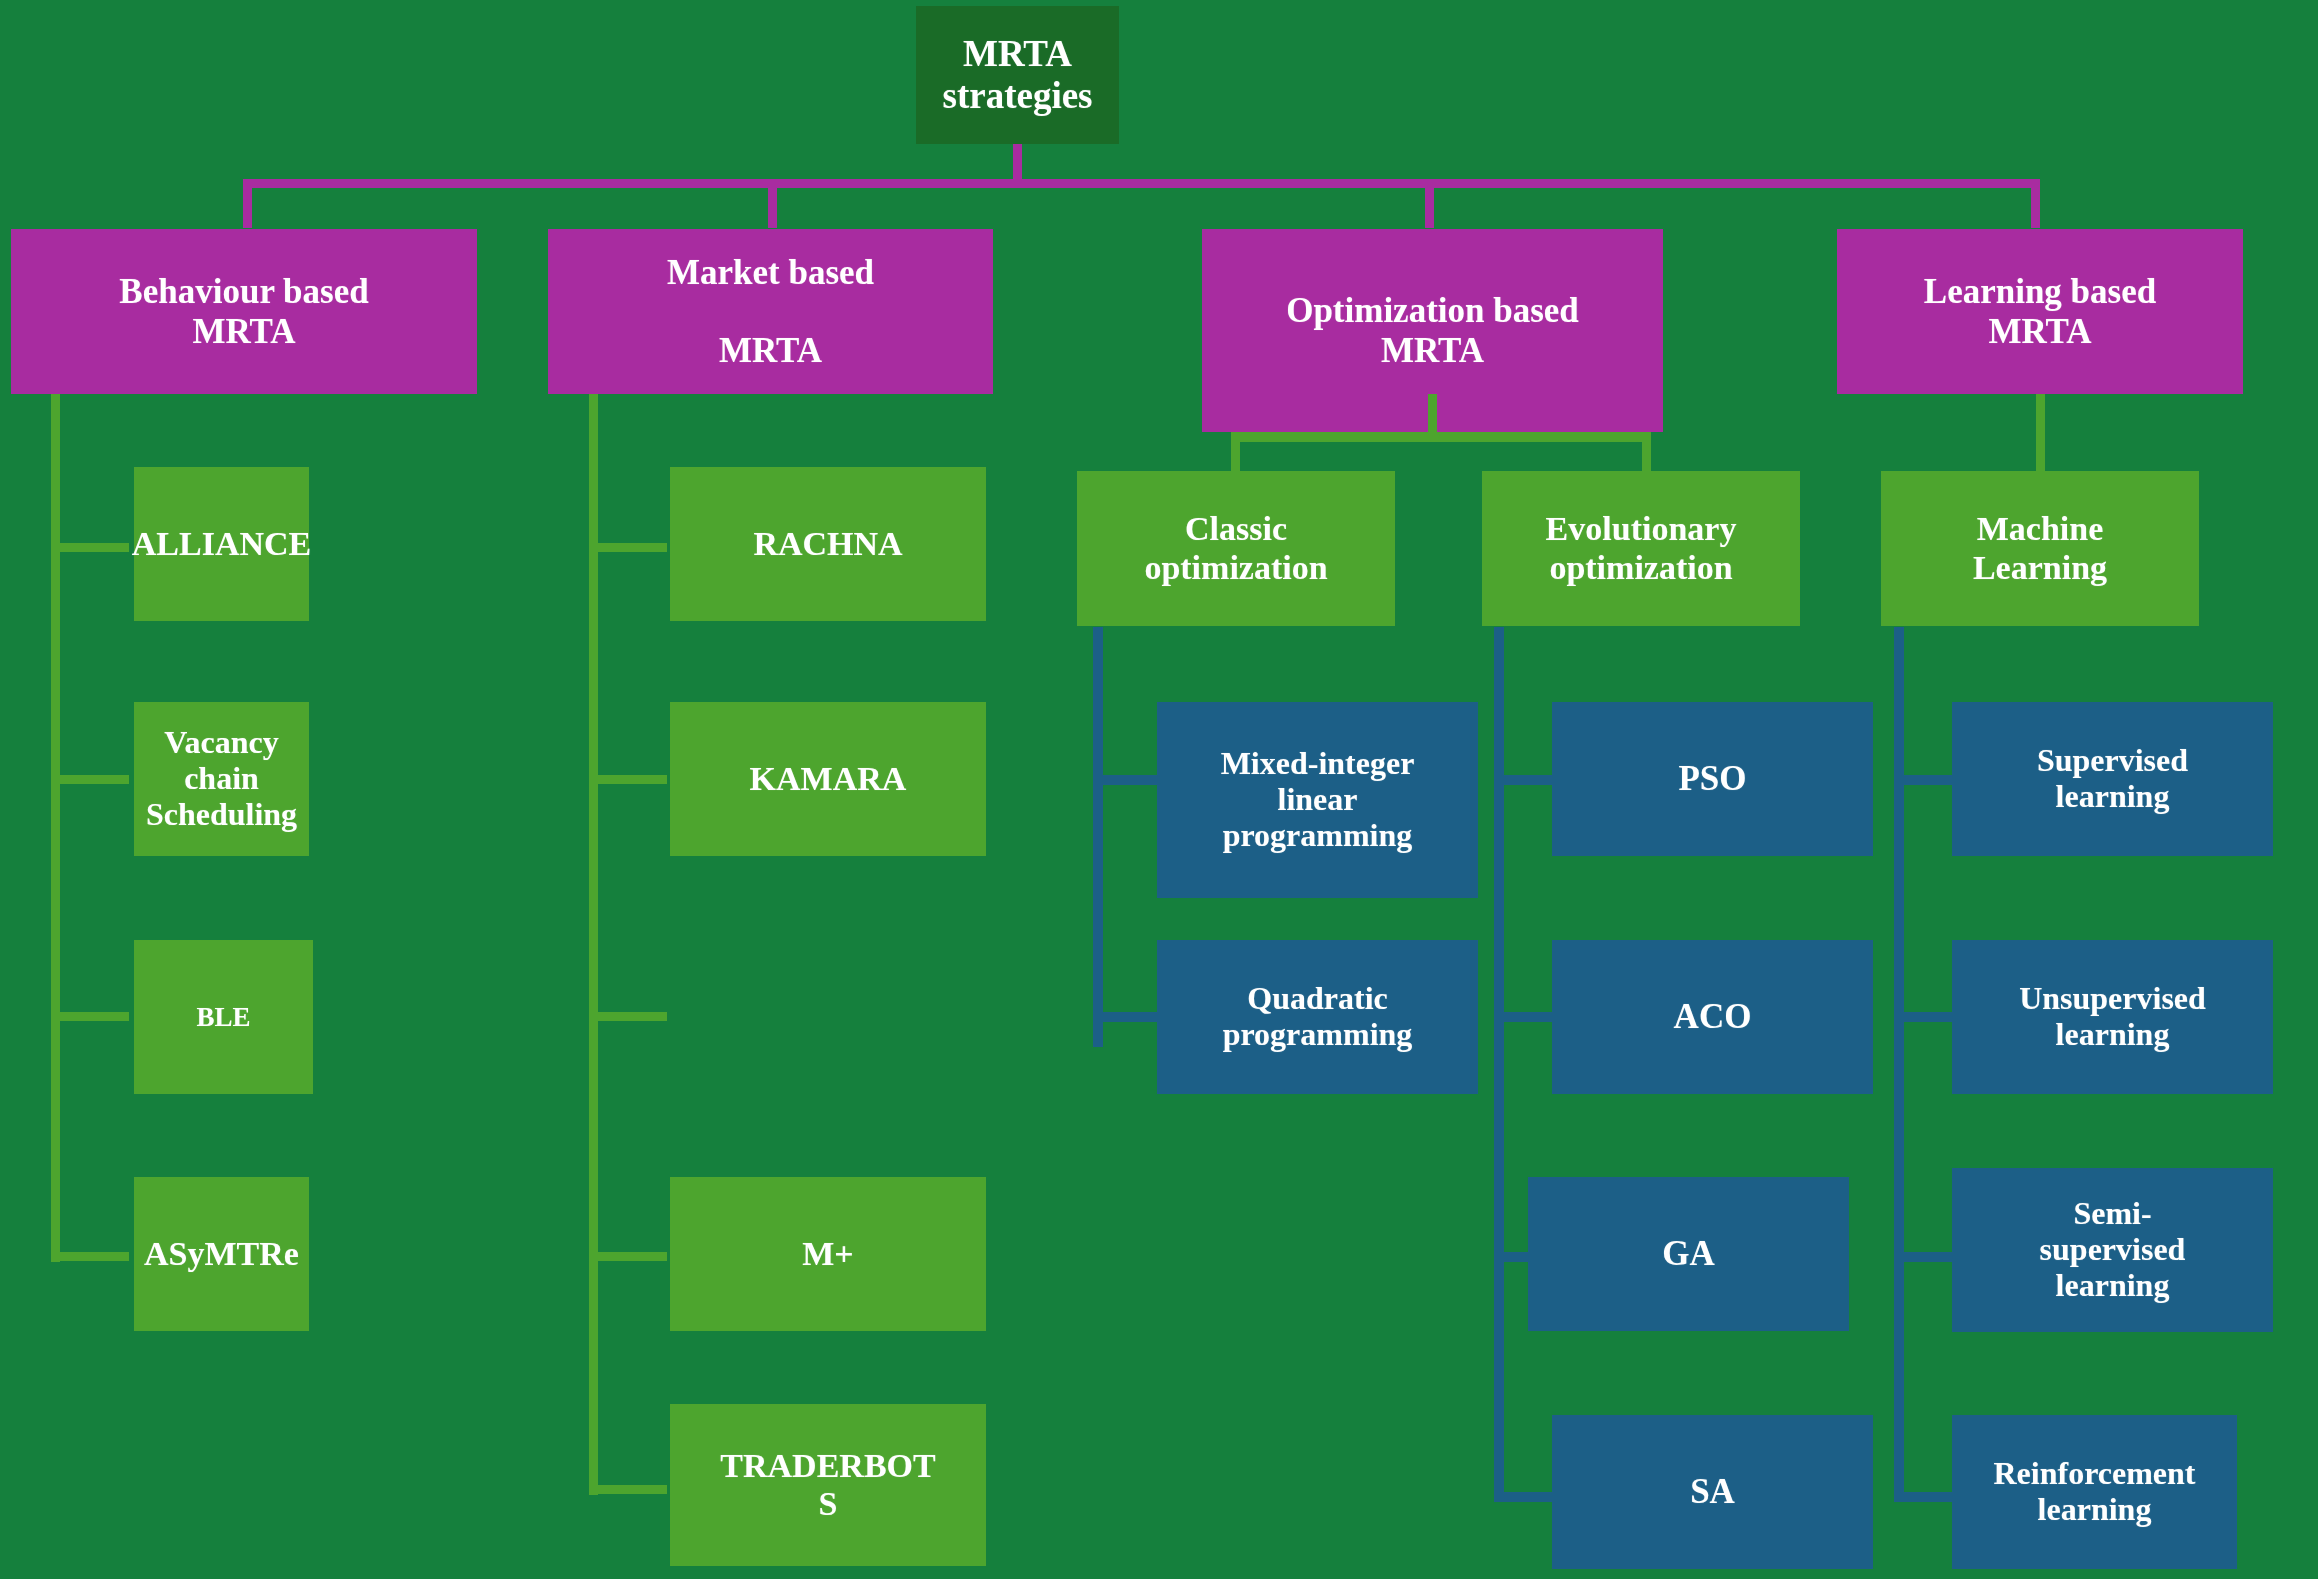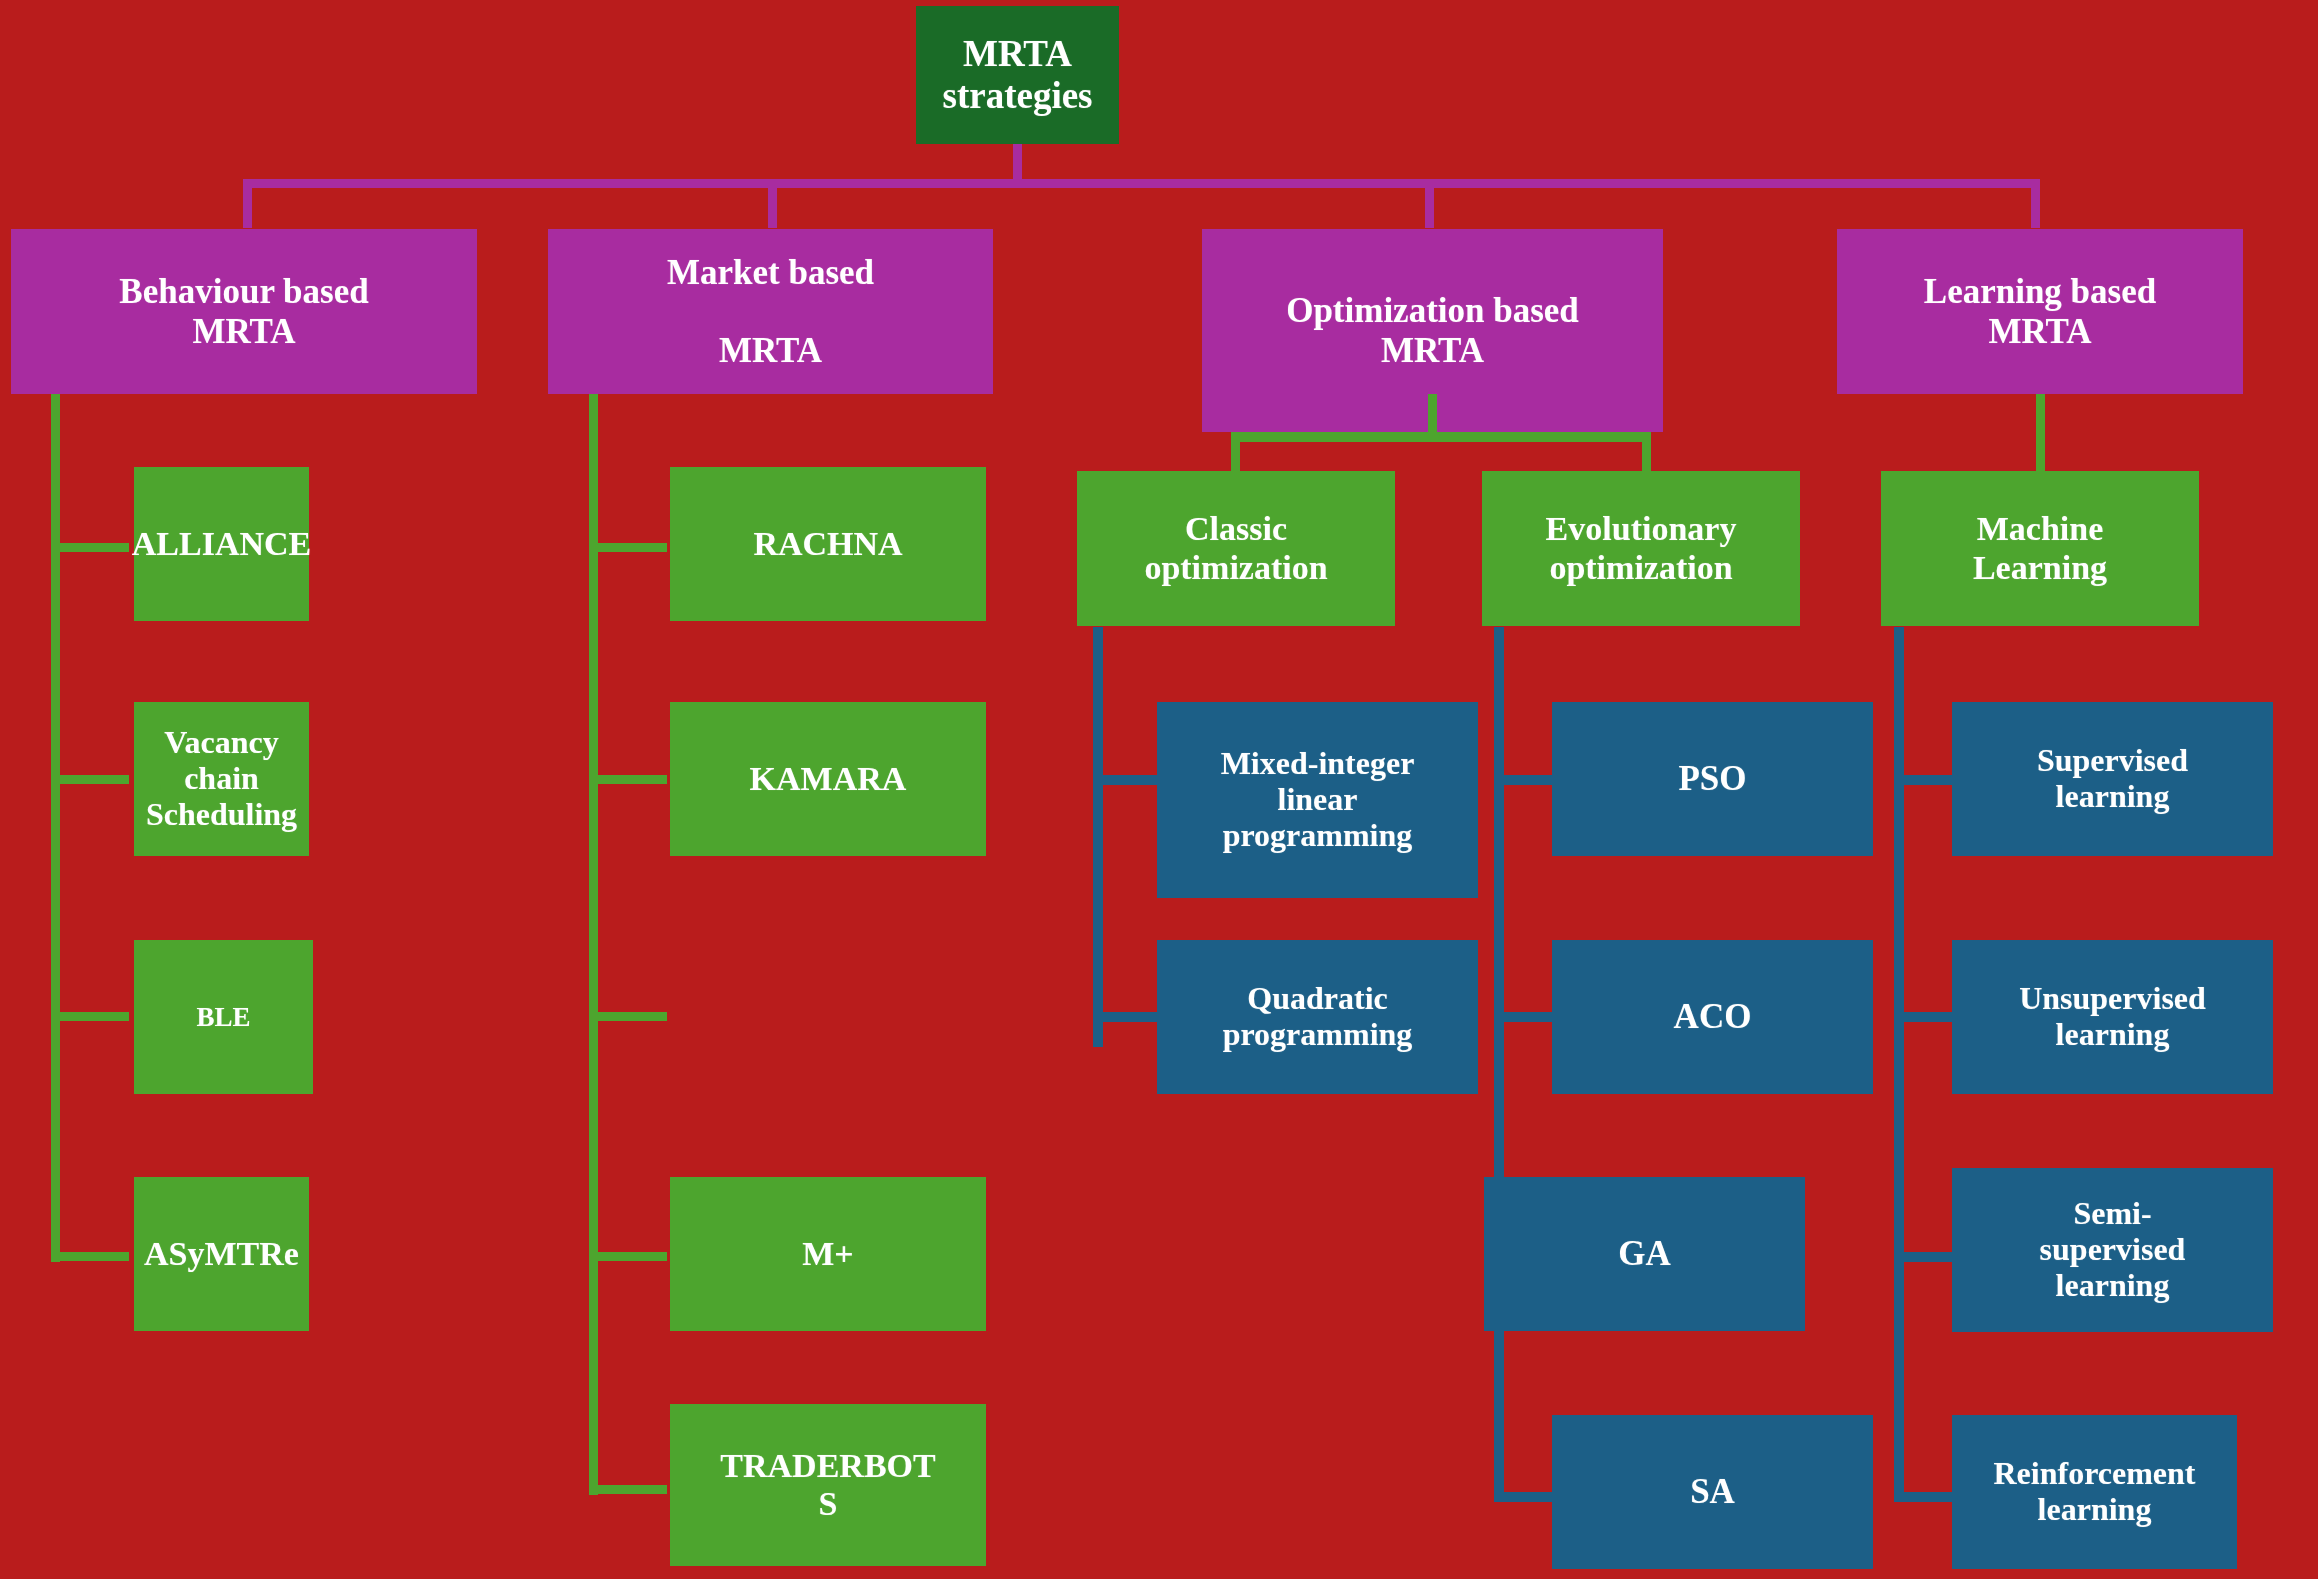--- a/index.html
+++ b/index.html
@@ -1,20 +1,20 @@
 <!DOCTYPE html>
 <html style="font-size:11.3px"><head>
 <meta charset="utf-8">
 <style>
   html,body{margin:0;padding:0;background:#ffffff;}
   #canvas{
     position:relative;
     width:2319px;
     height:1580px;
-    background:#b91c1c;
+    background:#15803d;
     font-family:"Liberation Serif", serif;
     overflow:hidden;
   }
   .node{
     position:absolute;
     display:flex;
     align-items:center;
     justify-content:center;
     text-align:center;
     color:#ffffff;
@@ -107,21 +107,21 @@
 programming</div>
 
   <div class="conn c-blue" style="left:1494px; top:627px; width:10px; height:875px;"></div>
   <div class="conn c-blue" style="left:1494px; top:775px; width:76px; height:10px;"></div>
   <div class="conn c-blue" style="left:1494px; top:1012px; width:76px; height:10px;"></div>
   <div class="conn c-blue" style="left:1494px; top:1252px; width:76px; height:10px;"></div>
   <div class="conn c-blue" style="left:1494px; top:1492px; width:76px; height:10px;"></div>
 
   <div class="node leaf-blue" style="left:1552px; top:702px; width:321px; height:154px; font-size:35px;">PSO</div>
   <div class="node leaf-blue" style="left:1552px; top:940px; width:321px; height:154px; font-size:35px;">ACO</div>
-  <div class="node leaf-blue" style="left:1484px; top:1177px; width:321px; height:154px; font-size:35px;">GA</div>
+  <div class="node leaf-blue" style="left:1528px; top:1177px; width:321px; height:154px; font-size:35px;">GA</div>
   <div class="node leaf-blue" style="left:1552px; top:1415px; width:321px; height:154px; font-size:35px;">SA</div>
 
   <div class="conn c-green" style="left:2036px; top:394px; width:9.2px; height:78px;"></div>
   <div class="node leaf-green" style="left:1881px; top:471px; width:318px; height:155px; font-size:34px;">Machine
 Learning</div>
 
   <div class="conn c-blue" style="left:1894px; top:627px; width:10px; height:875px;"></div>
   <div class="conn c-blue" style="left:1894px; top:775px; width:76px; height:10px;"></div>
   <div class="conn c-blue" style="left:1894px; top:1012px; width:76px; height:10px;"></div>
   <div class="conn c-blue" style="left:1894px; top:1252px; width:76px; height:10px;"></div>

